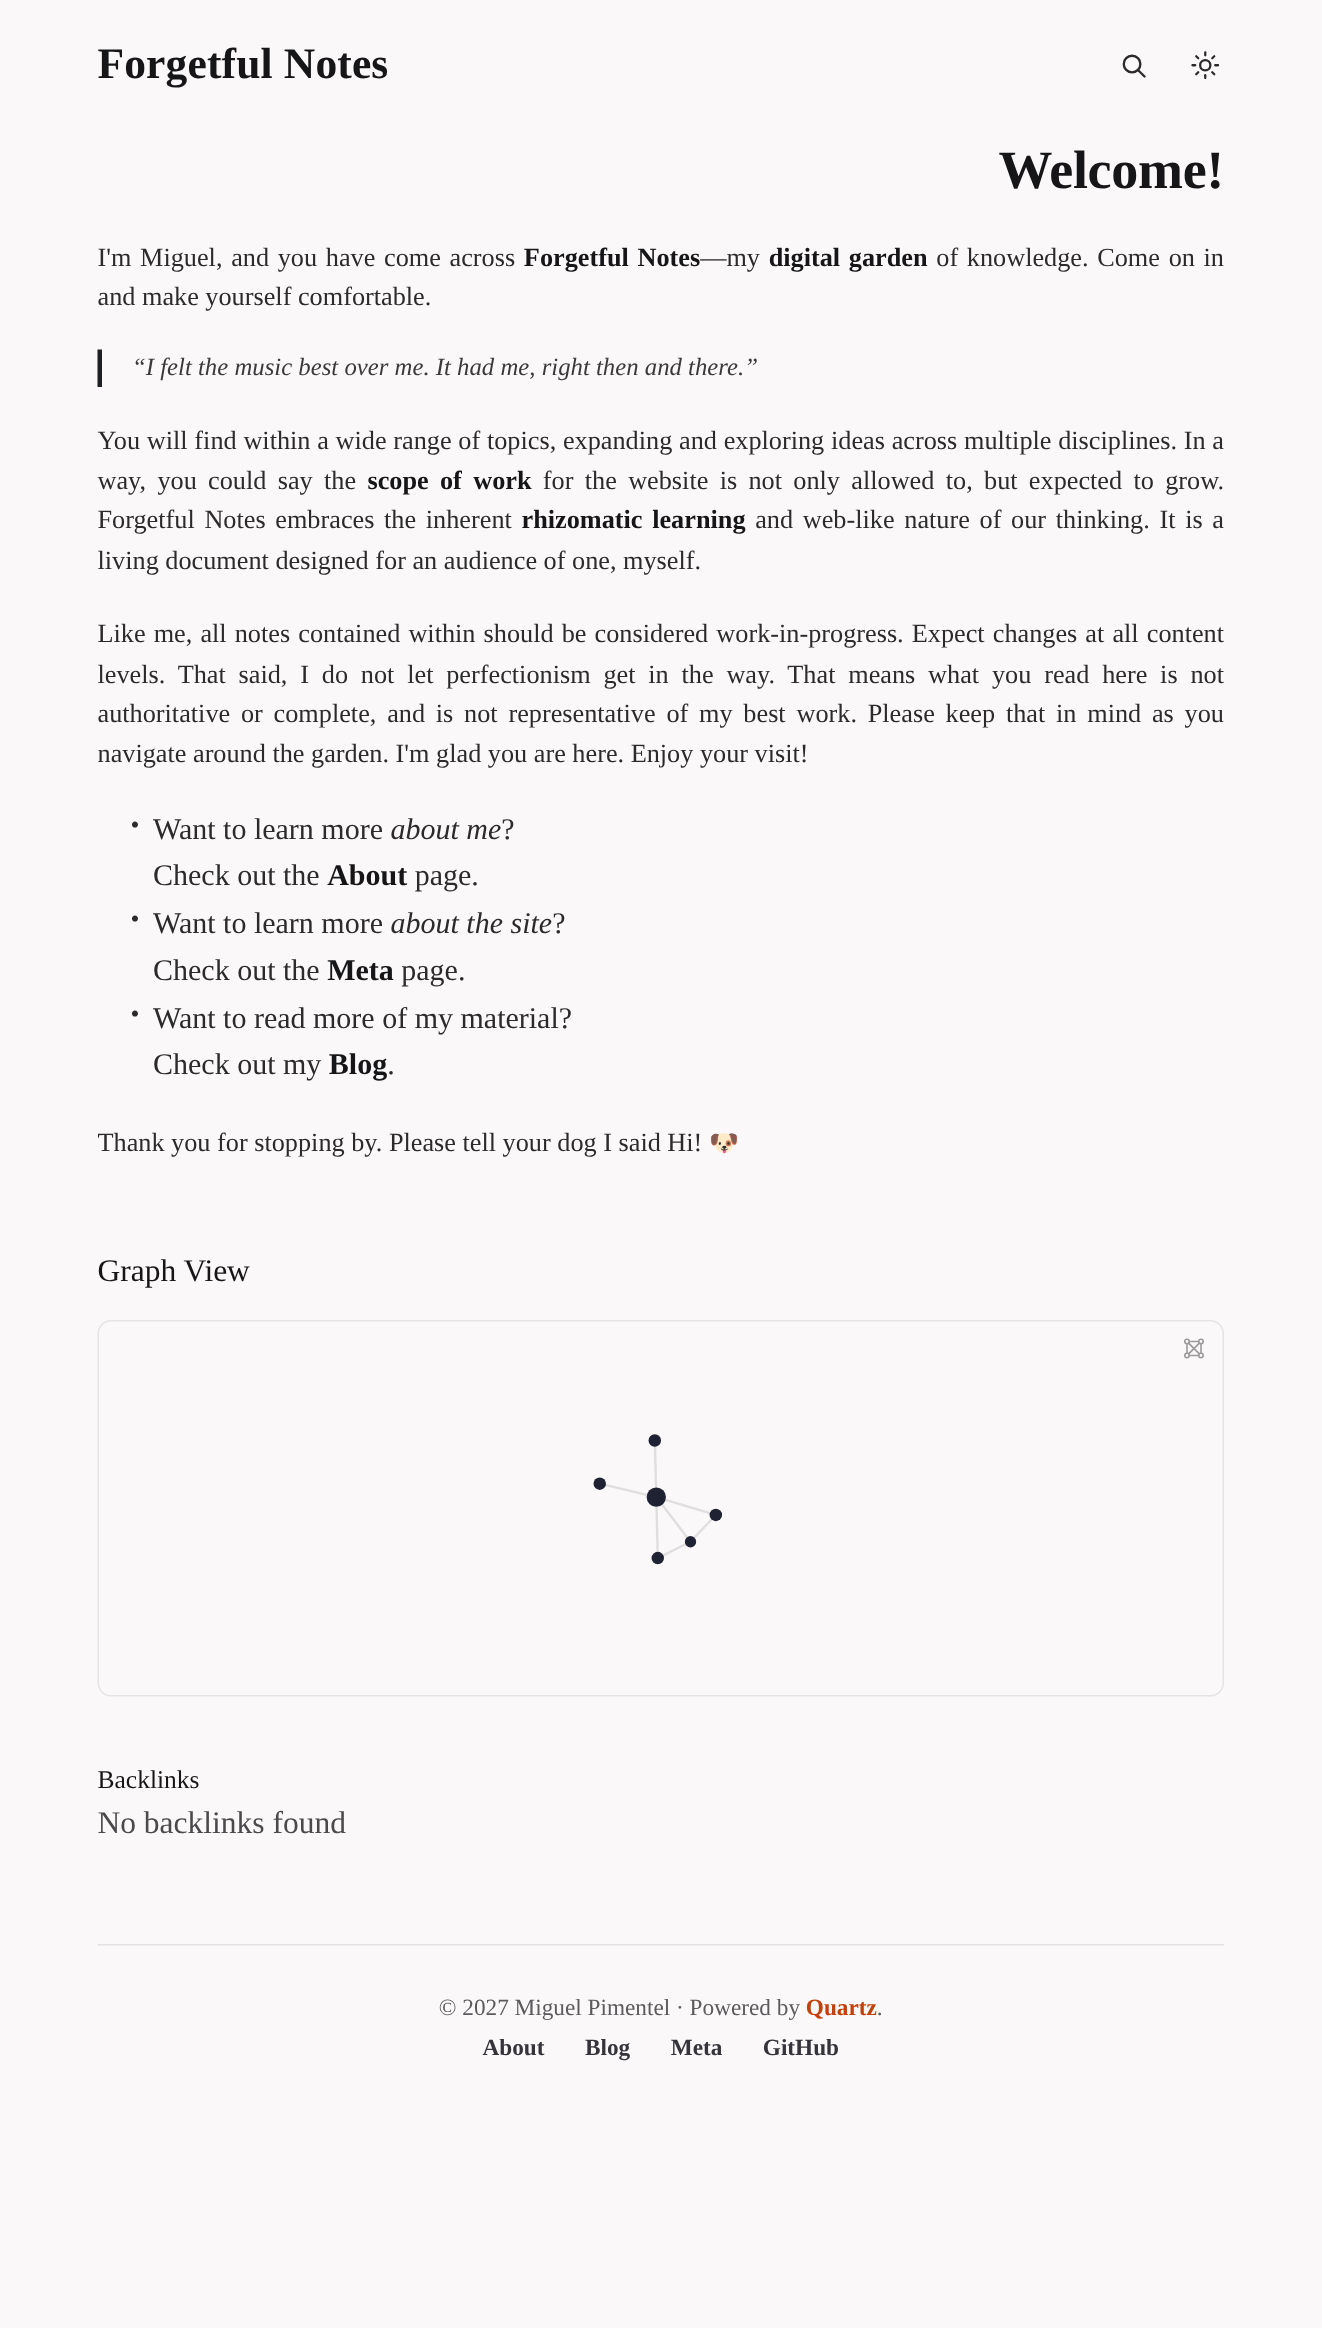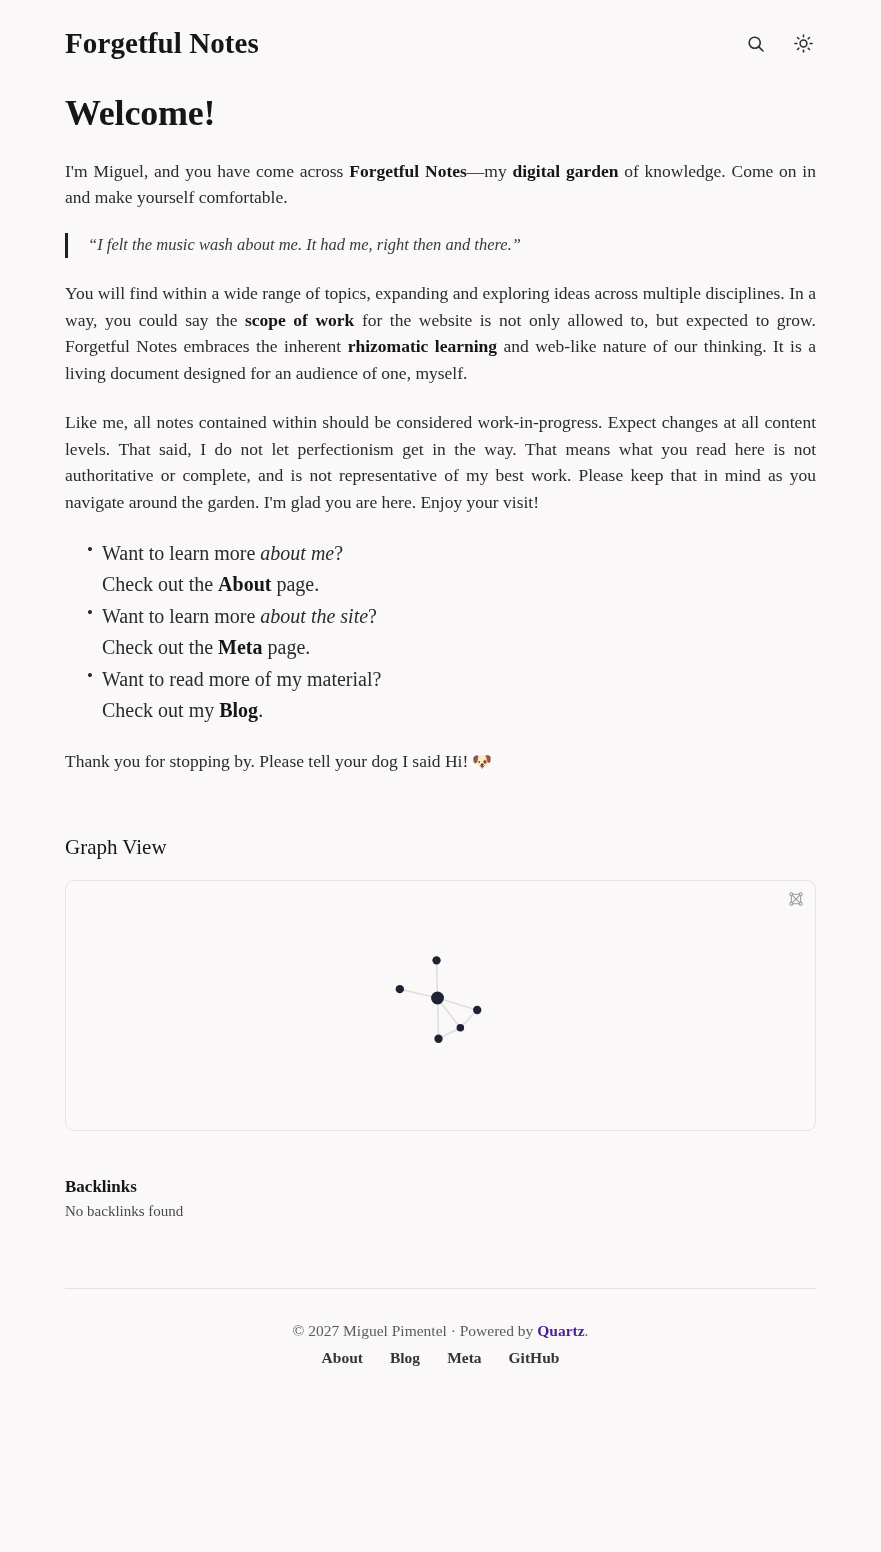--- a/index.html
+++ b/index.html
@@ -61,20 +61,21 @@
   
   .article { padding-top: 22px; }
   h1.page-title {
     font-family: "Liberation Serif", "DejaVu Serif", serif;
     font-size: 36px;
     font-weight: 700;
     color: #161618;
     margin: 0 0 22px 0;
     line-height: 1.2;
     letter-spacing: -0.2px;
+    text-align: right;
   }
   .article p {
     font-size: 17.5px;
     line-height: 1.53;
     color: #2b2b2b;
     margin: 0 0 22px 0;
     text-align: justify;
     hyphens: auto;
     -webkit-hyphens: auto;
   }
@@ -148,46 +149,46 @@
     align-items: center;
     justify-content: center;
   }
   .graph-svg { display: block; width: 100%; height: 100%; }
 
   
   .backlinks-section { margin-top: 46px; }
   h3.backlinks-head {
     font-family: "Liberation Serif", "DejaVu Serif", serif;
     font-size: 17px;
-    font-weight: 700;
+    font-weight: 400;
     color: #161618;
     margin: 0 0 6px 0;
   }
   .backlinks-empty {
-    font-size: 15px;
+    font-size: 21px;
     color: #4a4a4c;
     margin: 0;
   }
 
   
   .site-footer {
     margin-top: 68px;
     border-top: 1px solid #e3e1e1;
     padding-top: 33px;
     padding-bottom: 40px;
     text-align: center;
   }
   .copyright {
     font-size: 15.5px;
     color: #5b5b5e;
     margin: 0 0 9px 0;
   }
   .copyright .brand {
     font-weight: 700;
-    color: #4c1d95;
+    color: #c2410c;
     text-decoration: none;
     cursor: pointer;
   }
   .footer-links {
     display: flex;
     justify-content: center;
     gap: 27px;
   }
   .footer-links a {
     font-size: 15.5px;
@@ -230,21 +231,21 @@
       </button>
     </div>
   </header>
 
   <article class="article">
 
     <h1 class="page-title">Welcome!</h1>
 
     <p><span>I'm Miguel, and you have come across </span><a class="ilink">Forgetful Notes</a><span>—my </span><a class="ilink">digital garden</a><span> of knowledge. Come on in and make yourself comfortable.</span></p>
 
-    <blockquote><span>“I felt the music wash about me. It had me, right then and there.”</span></blockquote>
+    <blockquote><span>“I felt the music best over me. It had me, right then and there.”</span></blockquote>
 
 
     <p><span>You will find within a wide range of topics, expanding and exploring ideas across multiple disciplines. In a way, you could say the </span><a class="ilink">scope of work</a><span> for the website is not only allowed to, but expected to grow. Forgetful Notes embraces the inherent </span><a class="ilink">rhizomatic learning</a><span> and web-like nature of our thinking. It is a living document designed for an audience of one, myself.</span></p>
 
 
     <p>Like me, all notes contained within should be considered work-in-progress. Expect changes at all content levels. That said, I do not let perfectionism get in the way. That means what you read here is not authoritative or complete, and is not representative of my best work. Please keep that in mind as you navigate around the garden. I'm glad you are here. Enjoy your visit!</p>
 
     <ul class="link-list">
       <li><span>Want to learn more </span><em>about me</em><span>?</span><br><span>Check out the </span><a class="ilink">About</a><span> page.</span></li>
       <li><span>Want to learn more </span><em>about the site</em><span>?</span><br><span>Check out the </span><a class="ilink">Meta</a><span> page.</span></li>

